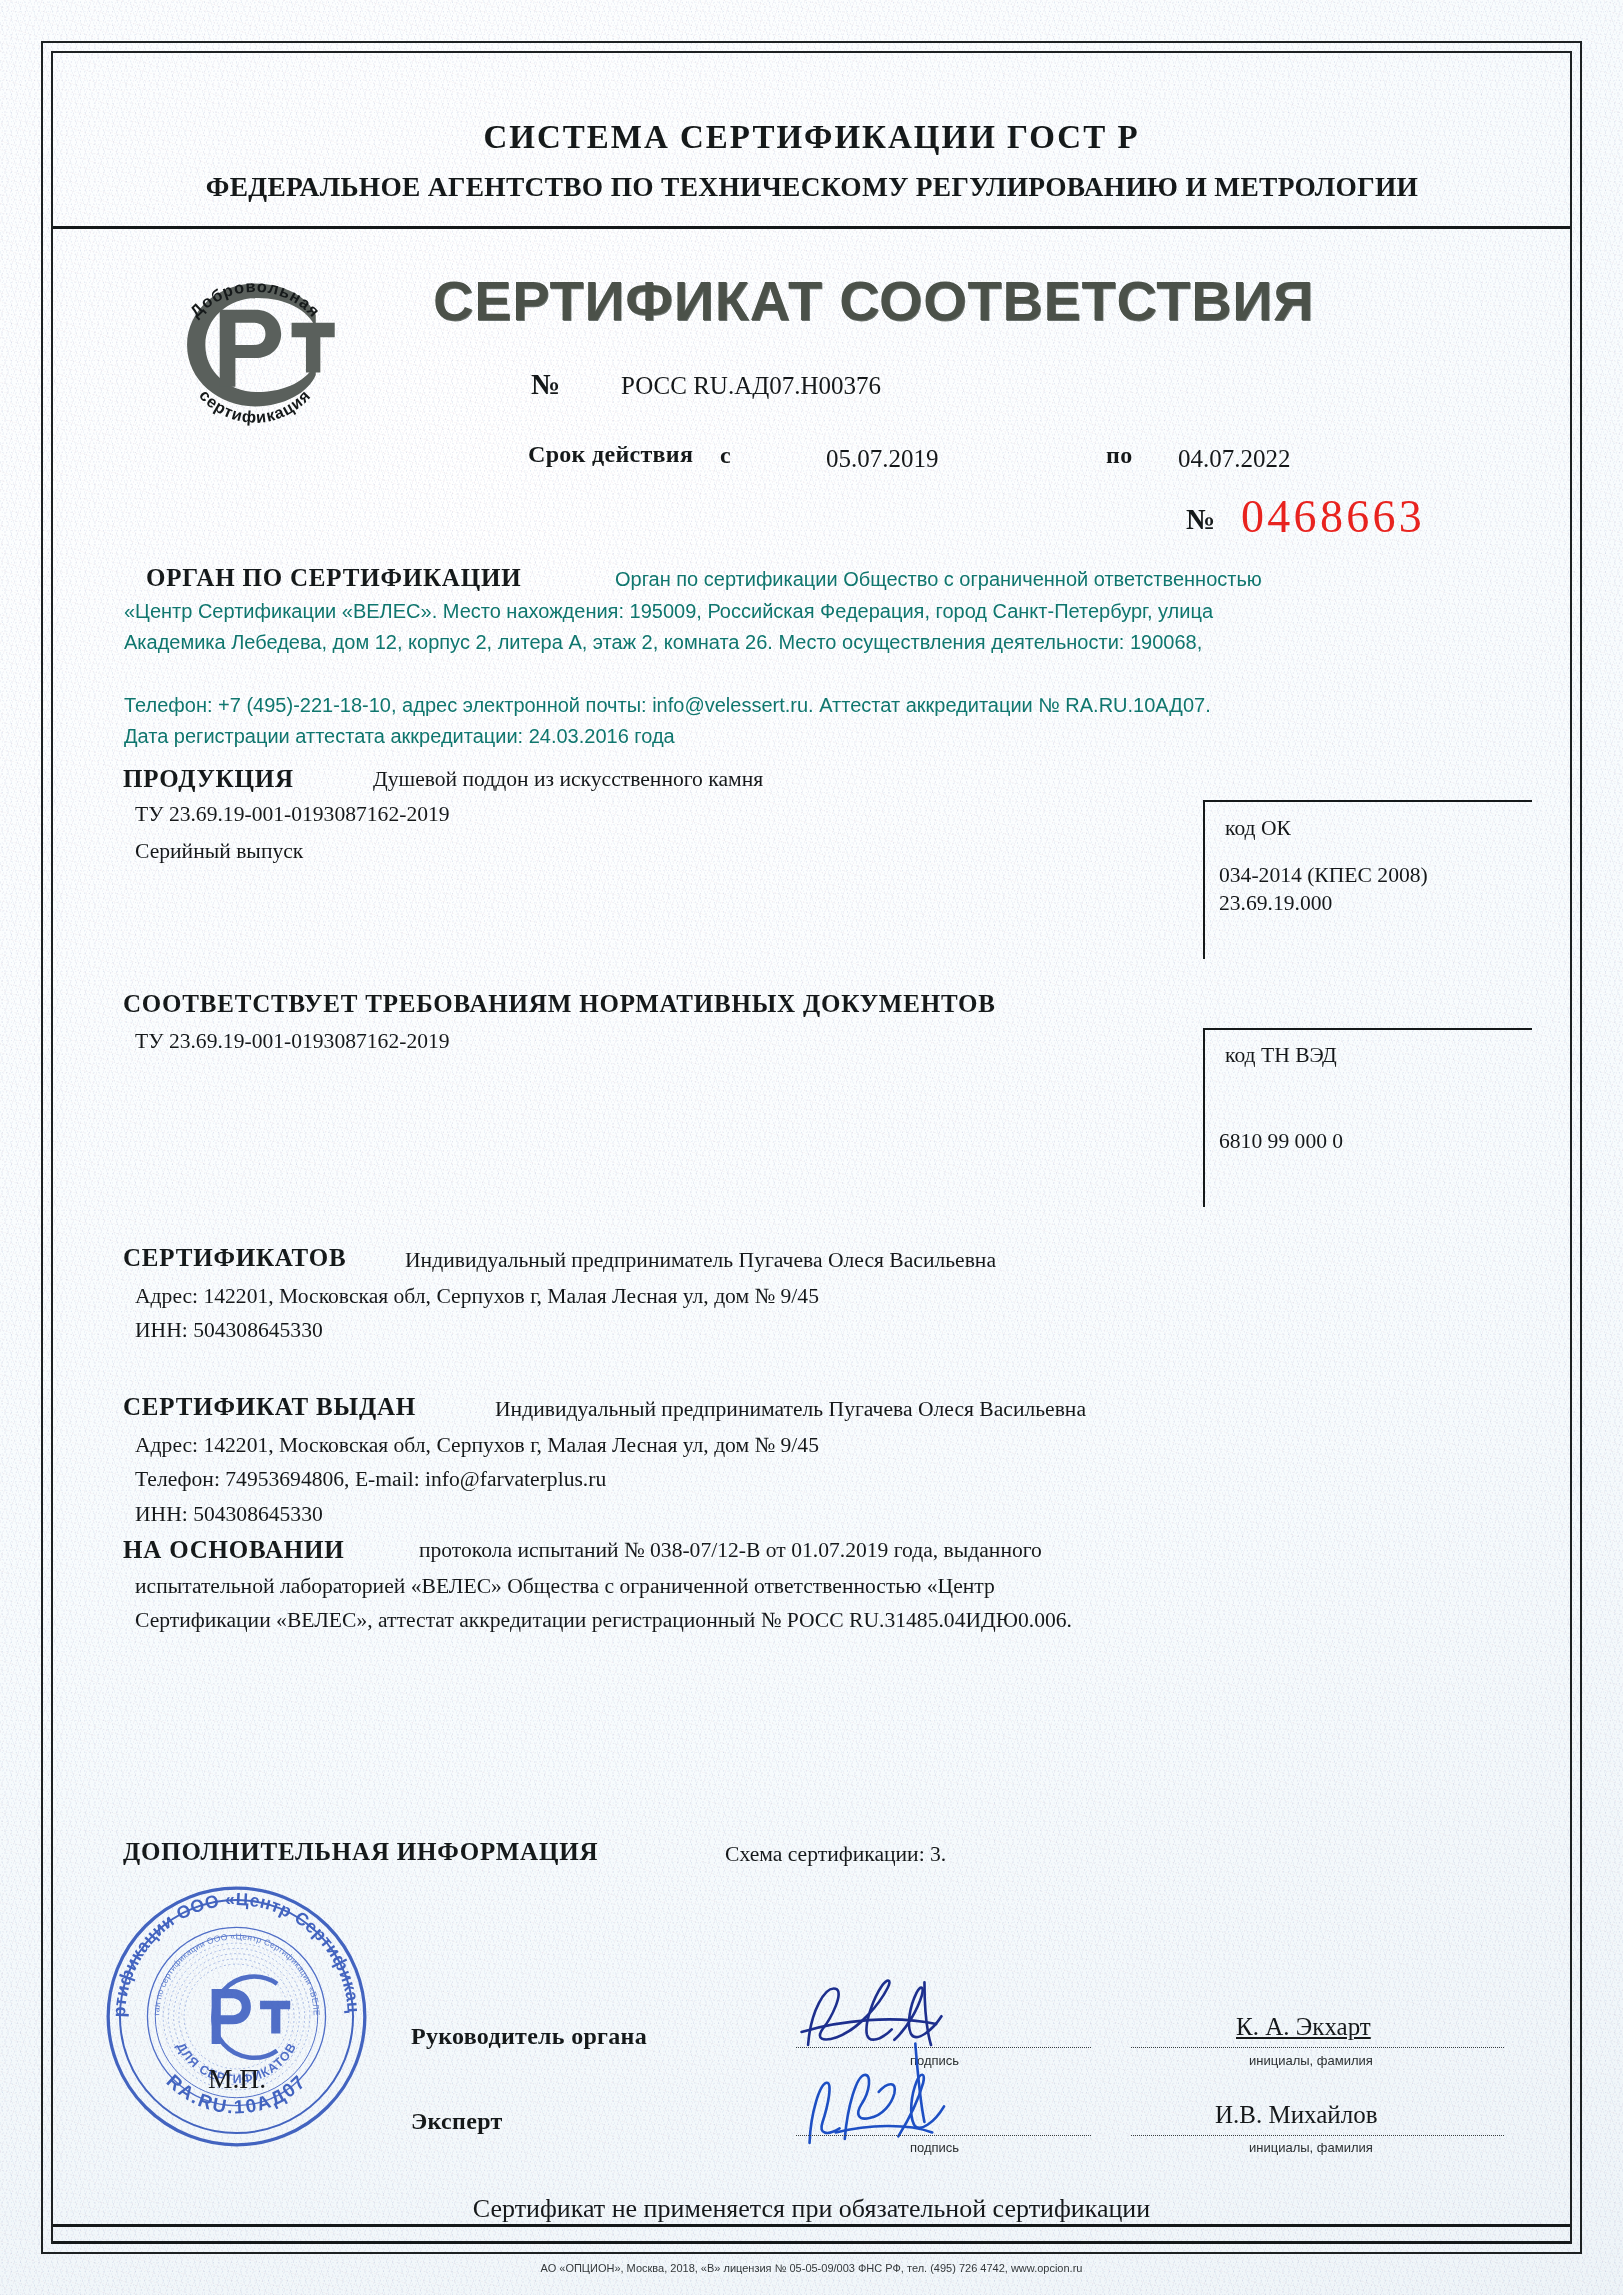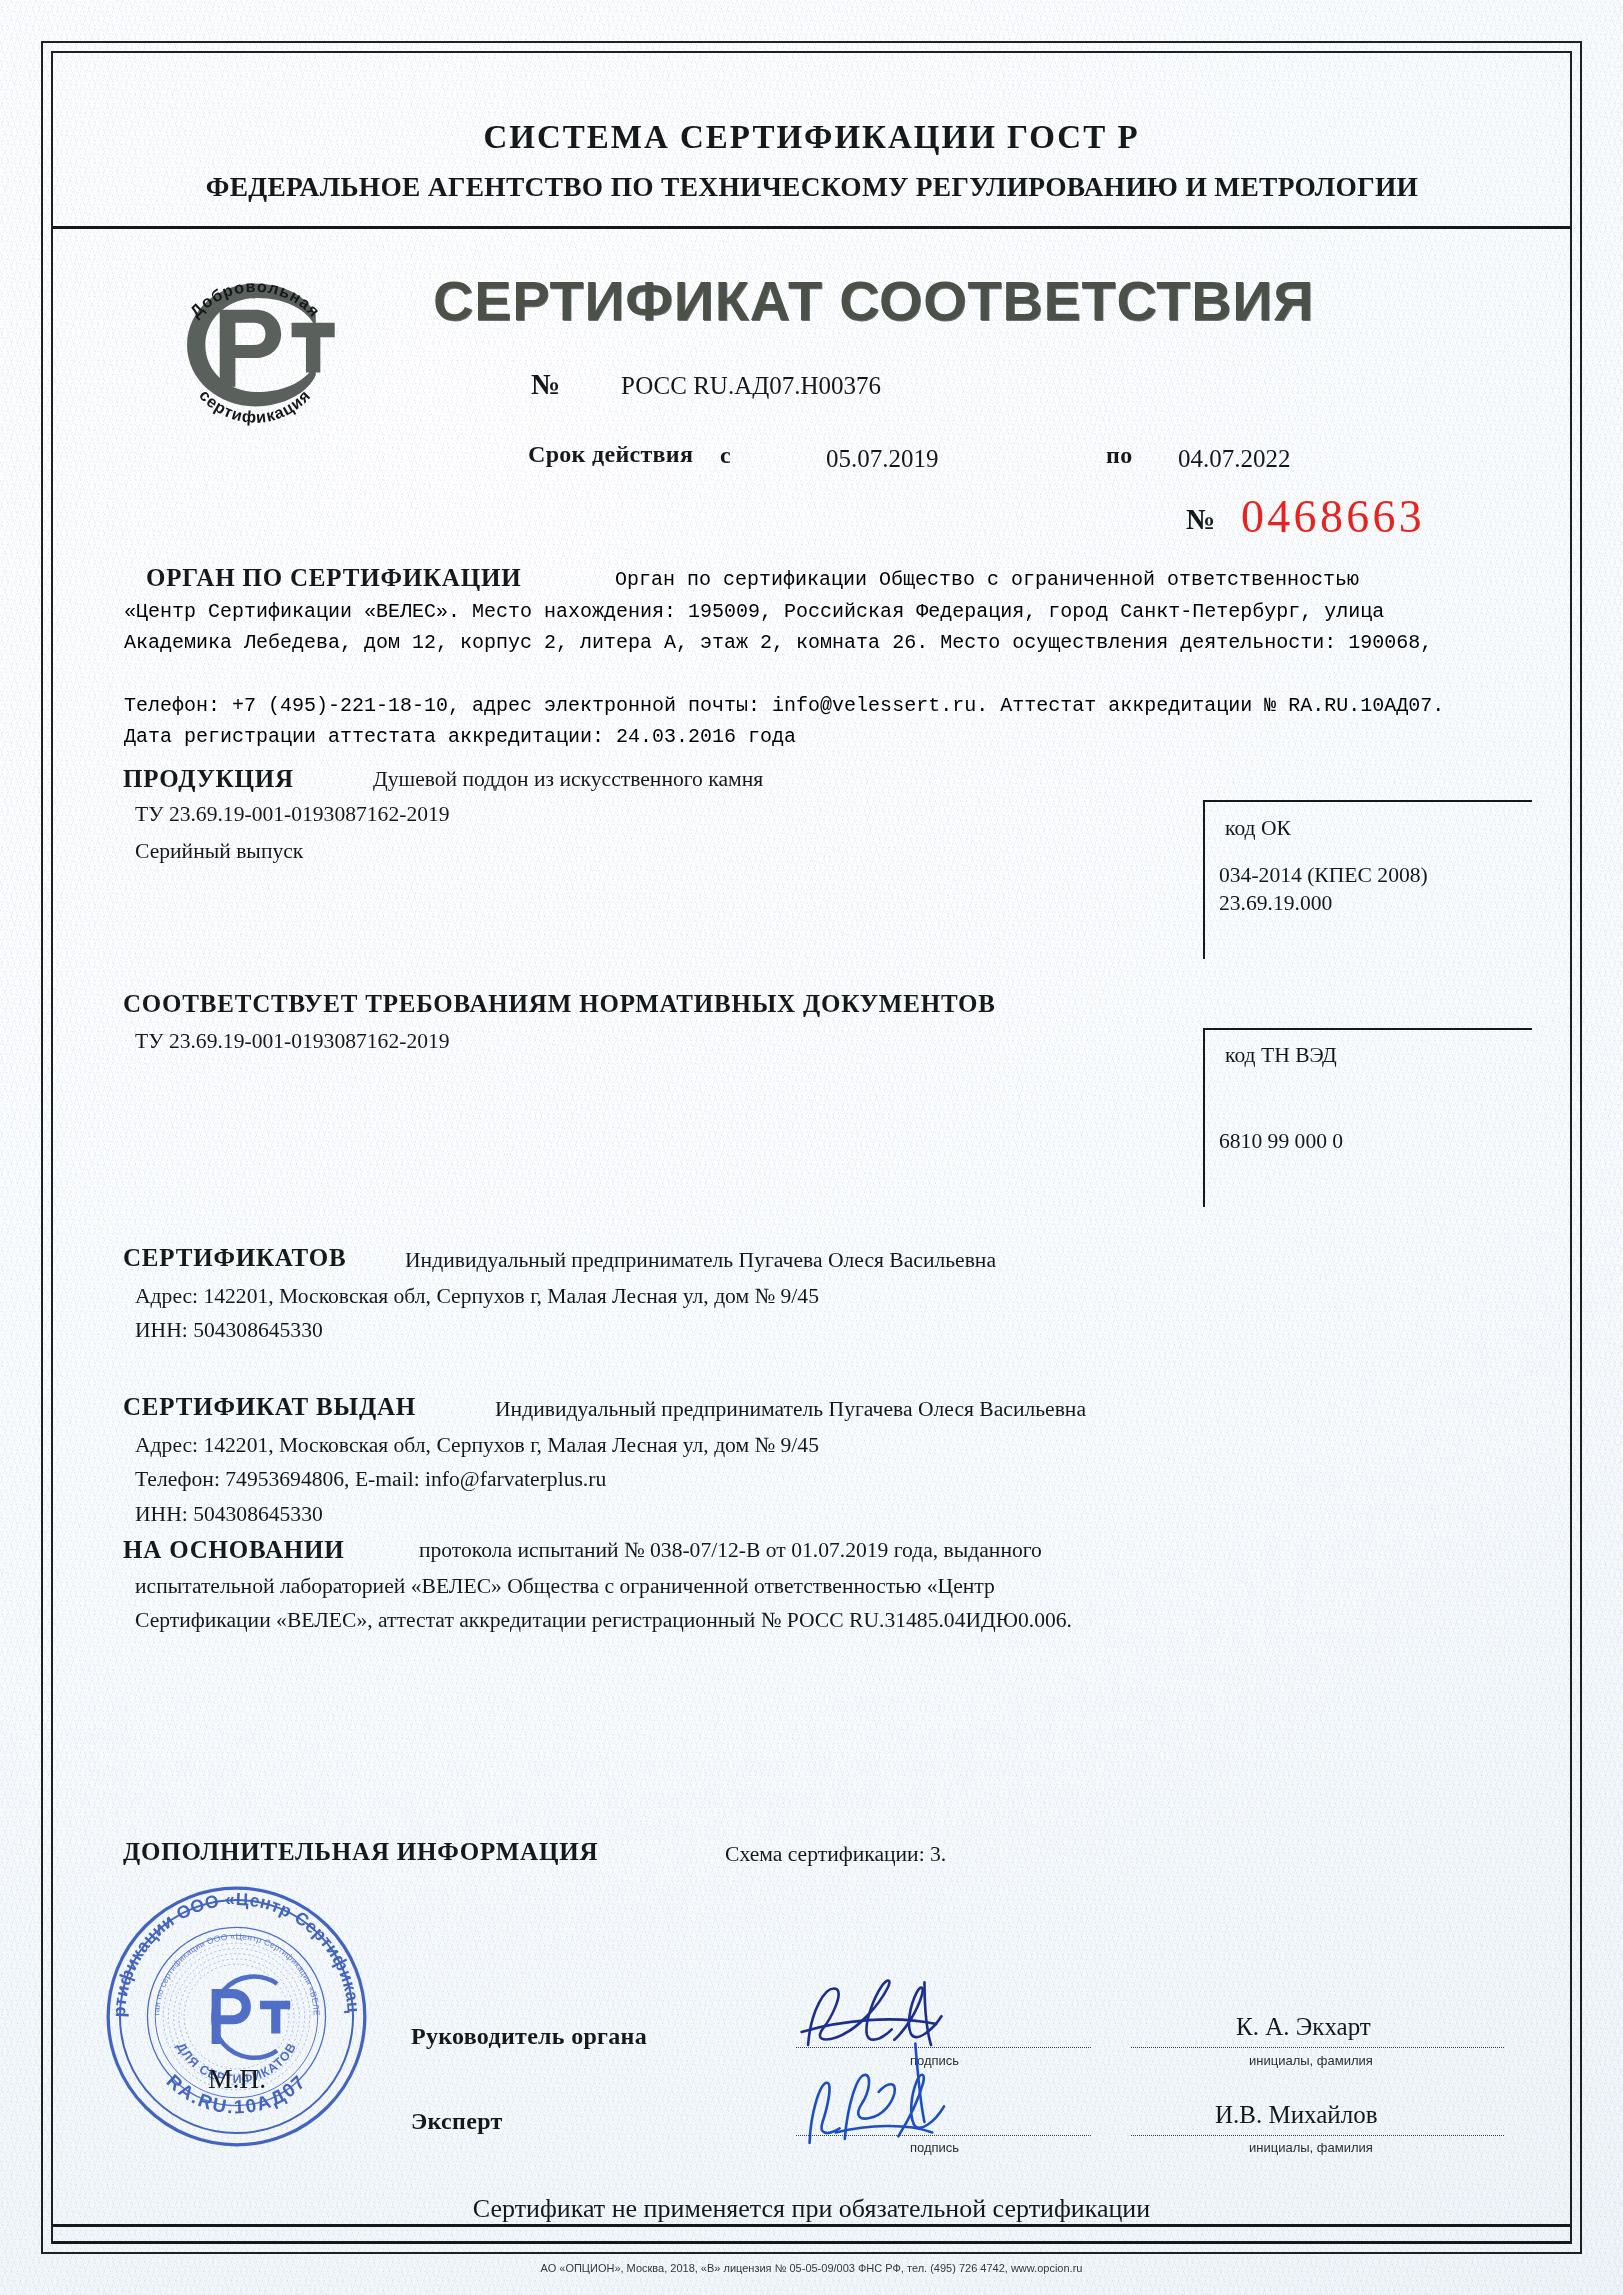--- a/index.html
+++ b/index.html
@@ -54,21 +54,21 @@
   }
   .bigtitle{
     font-family:"Liberation Sans",sans-serif;font-weight:700;
     font-size:56px;letter-spacing:0.7px;color:#4b5149;
     text-shadow:0.7px 0.7px 0 #6c7370;
   }
   .lbl{font-family:"Liberation Serif",serif;font-weight:700;font-size:24px;letter-spacing:0.3px;color:#15191a;}
   .lblwide{font-family:"Liberation Serif",serif;font-weight:700;font-size:25px;letter-spacing:0.8px;color:#15191a;}
   .val{font-family:"Liberation Serif",serif;font-size:21.6px;color:#15181a;}
   .val-lg{font-family:"Liberation Serif",serif;font-size:25px;color:#15181a;}
-  .body-l{font-family:Liberation Mono, monospace;font-size:20px;color:#000000;}
+  .body-l{font-family:Liberation Sans, sans-serif;font-size:20px;color:#0f766e;}
   .small{font-family:"Liberation Sans",sans-serif;font-size:13px;color:#2a2e30;}
   .tiny{font-family:"Liberation Sans",sans-serif;font-size:11px;color:#33383a;}
   .rednum{
     font-family:"Liberation Serif",serif;font-weight:400;font-size:46px;
     color:#e8231f;letter-spacing:3.3px;
   }
   .numsign{font-family:"Liberation Serif",serif;font-weight:700;font-size:29px;color:#15191a;}
 
   
   .codebox{position:absolute;border-top:2px solid #15191a;border-left:2px solid #15191a;}
@@ -249,21 +249,21 @@
                  C 112,102 130,96 146,80"></path>
         <path d="M150,96 C 170,78 186,48 192,28 C 196,14 190,12 184,24
                  C 174,44 168,74 176,88 C 184,100 208,82 222,60"></path>
         <path d="M8,84 C 70,66 150,58 214,72"></path>
         <path d="M196,8 C 196,52 200,84 206,104"></path>
       </g>
     </svg>
   </div>
   <div class="sigline" style="left:796px;top:2047px;width:295px;"></div>
   <div class="t small" style="left:910px;top:2053px;">подпись</div>
-  <div class="t val-lg" style="left:1236px;top:2013px;">К. А. Экхарт</div>
+  <div class="t val-lg" style="left:1236px;top:2013px;text-decoration:underline;">К. А. Экхарт</div>
   <div class="captionline" style="left:1131px;top:2047px;width:373px;"></div>
   <div class="t small" style="left:1249px;top:2053px;">инициалы, фамилия</div>
 
   <div class="t lbl" style="left:411px;top:2108px;">Эксперт</div>
   <div class="sig" style="left:796px;top:2041px;">
     <svg width="236" height="111" viewBox="0 0 360 170">
       <g fill="none" stroke="#1d4fc4" stroke-width="4" stroke-linecap="round">
         <path d="M20,156 C 22,108 36,66 46,64 C 56,62 48,100 40,124 C 34,142 46,146 66,134"></path>
         <path d="M74,150 C 78,100 92,54 104,52 C 116,50 112,78 100,96
                  C 90,112 94,122 112,118 C 132,114 146,96 150,80 C 154,62 140,62 126,78"></path>

